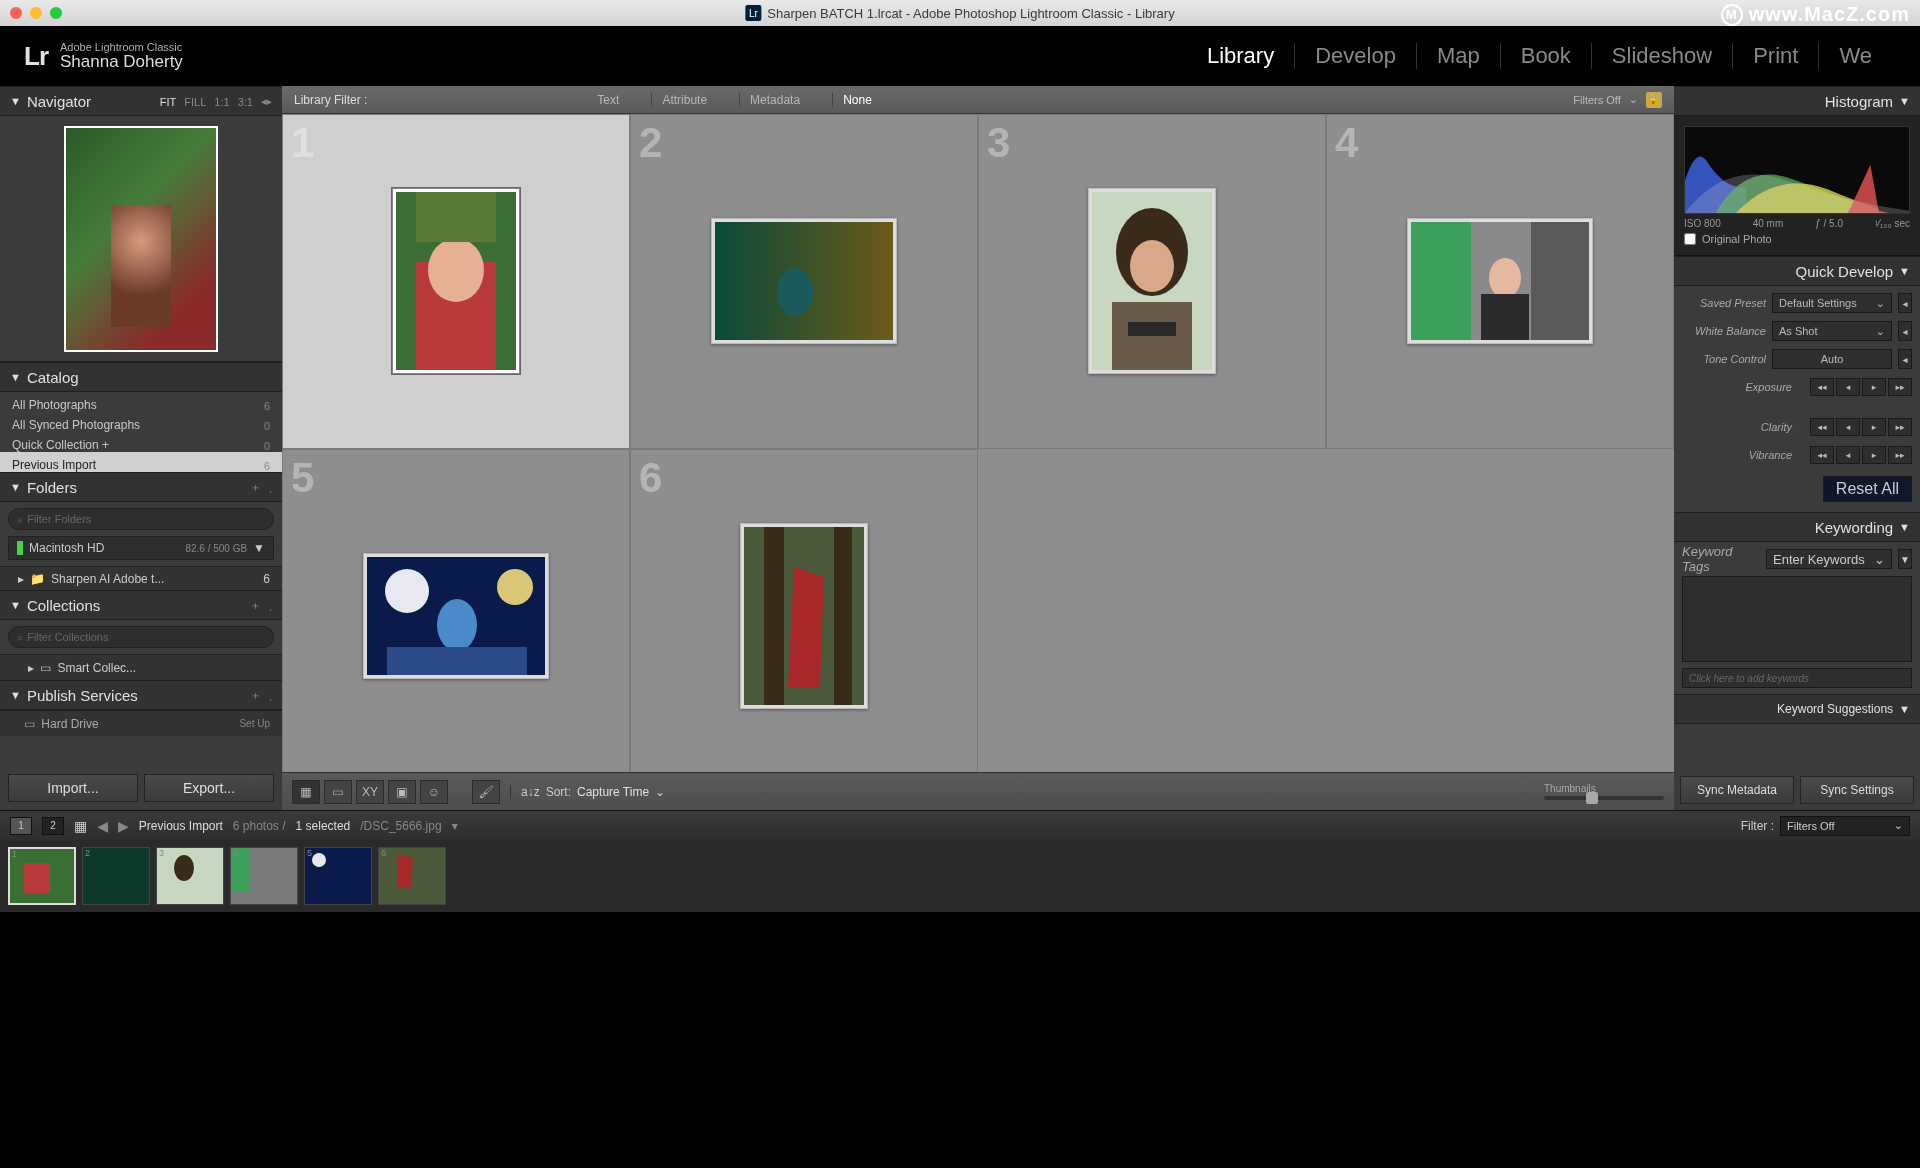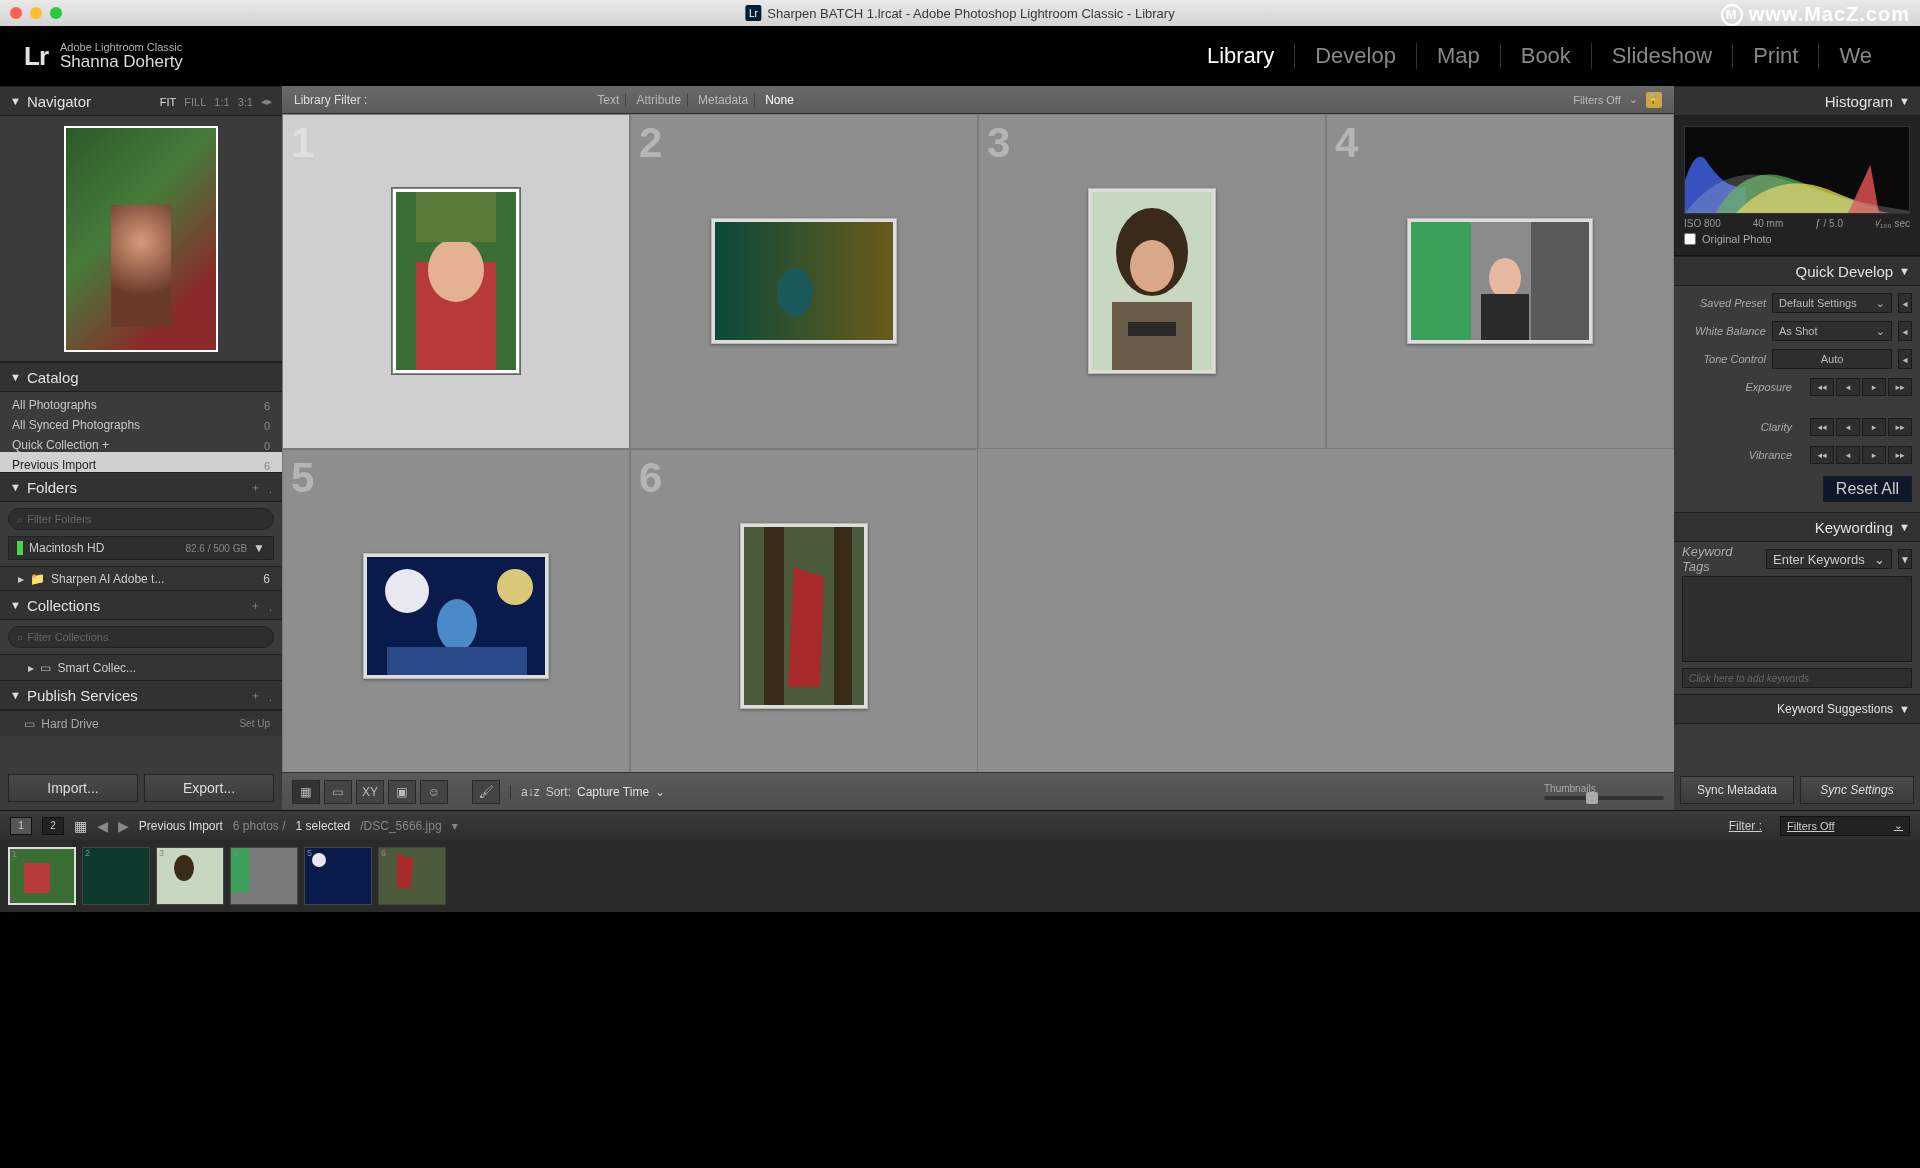--- a/index.html
+++ b/index.html
@@ -62,21 +62,21 @@
 
 .smart-row { height: 26px; background:#333; display:flex; align-items:center; padding:0 12px 0 28px; font-size:12px; border-top:1px solid #222;}
 
 
 .left-bottom { margin-top: auto; padding: 8px; display: flex; gap: 6px; }
 .panel-btn { flex:1; height: 28px; background: linear-gradient(#4a4a4a,#3b3b3b); border: 1px solid #222; color:#ddd; font-size:14px; display:flex; align-items:center; justify-content:center; cursor:pointer; }
 
 
 .filter-bar { height: 28px; background: linear-gradient(#6a6a6a,#5a5a5a); display:flex; align-items:center; padding:0 12px; font-size:12px; color:#ccc; border-bottom:1px solid #333;}
 .filter-bar .lbl { font-weight:500; color:#ddd; }
-.filter-bar .opts { margin-left: auto; display:flex; gap:2px; align-items:center;}
+.filter-bar .opts { margin-left: auto; display:flex; gap:28px; align-items:center;}
 .filter-bar .opts span { cursor:pointer; color:#b8b8b8; padding:0 4px; border-left:1px solid #444; padding-left:10px;}
 .filter-bar .opts span:first-child{border:none;}
 .filter-bar .opts .active { color:#fff; }
 .filter-bar .lock { width:16px; height:16px; background:#c9a74a; border-radius:2px; display:flex; align-items:center; justify-content:center; font-size:10px;}
 .filter-bar .right-status{margin-left:auto; display:flex; align-items:center; gap:8px; font-size:11px; color:#bbb;}
 
 
 .grid-wrap { flex:1; overflow:auto; background:#8e8e8e; }
 .grid { display:grid; grid-template-columns: repeat(4, 1fr); }
 .cell { aspect-ratio: 1.04; background:#8e8e8e; border:1px solid #7a7a7a; position:relative; display:flex; align-items:center; justify-content:center; padding:20px;}
@@ -122,21 +122,21 @@
 .right-bottom{margin-top:auto; padding:6px; display:flex; gap:6px;}
 
 
 .info-bar{height:30px; background:linear-gradient(#3a3a3a,#2e2e2e); display:flex; align-items:center; padding:0 10px; font-size:12px; color:#ccc; gap:10px; border-top:1px solid #111;}
 .monitor-btn{width:22px; height:18px; background:#222; border:1px solid #111; display:flex; align-items:center; justify-content:center; font-size:10px; cursor:pointer;}
 .monitor-btn.active{background:#555;}
 .info-bar .grid-icon{font-size:14px; cursor:pointer;}
 .info-bar .arrow{font-size:14px; cursor:pointer; color:#888;}
 .info-bar .context{color:#ddd;}
 .info-bar .muted{color:#888;}
-.info-bar .filter-right{margin-left:auto; display:flex; align-items:center; gap:18px;text-decoration:underline;}
+.info-bar .filter-right{margin-left:auto; display:flex; align-items:center; gap:6px;}
 .info-bar .filter-dd{width:130px; height:20px; background:#222; border:1px solid #111; display:flex; align-items:center; padding:0 6px; font-size:11px; cursor:pointer; justify-content:space-between;}
 
 
 .filmstrip{height:72px; background:#2a2a2a; display:flex; align-items:center; padding:4px 8px; gap:6px; overflow:hidden;}
 .film-cell{width:68px; height:58px; background:#1a1a1a; border:1px solid #444; position:relative; display:flex; align-items:center; justify-content:center;}
 .film-cell.selected{border:2px solid #ddd; background:#3a3a3a;}
 .film-cell .n{position:absolute; top:0; left:2px; font-size:9px; color:#888;}
 .film-thumb{width:54px; height:44px;}
 
 
@@ -526,21 +526,21 @@
           <span>Click here to add keywords</span>
         </div>
     </div>
     <div class="panel-hdr right-align" style="font-size:12px;">
       <span>Keyword Suggestions</span>
       <span class="tri">▼</span>
     </div>
 
     <div class="right-bottom">
       <div class="panel-btn" style="font-size:12px;">Sync Metadata</div>
-      <div class="panel-btn" style="font-size:12px;font-style:italic;">Sync Settings</div>
+      <div class="panel-btn" style="font-size:12px;">Sync Settings</div>
     </div>
   </div>
 </div>
 
 <div class="info-bar">
   <div class="monitor-btn active">1</div>
   <div class="monitor-btn">2</div>
   <span class="grid-icon">▦</span>
   <span class="arrow">◀</span>
   <span class="arrow">▶</span>

